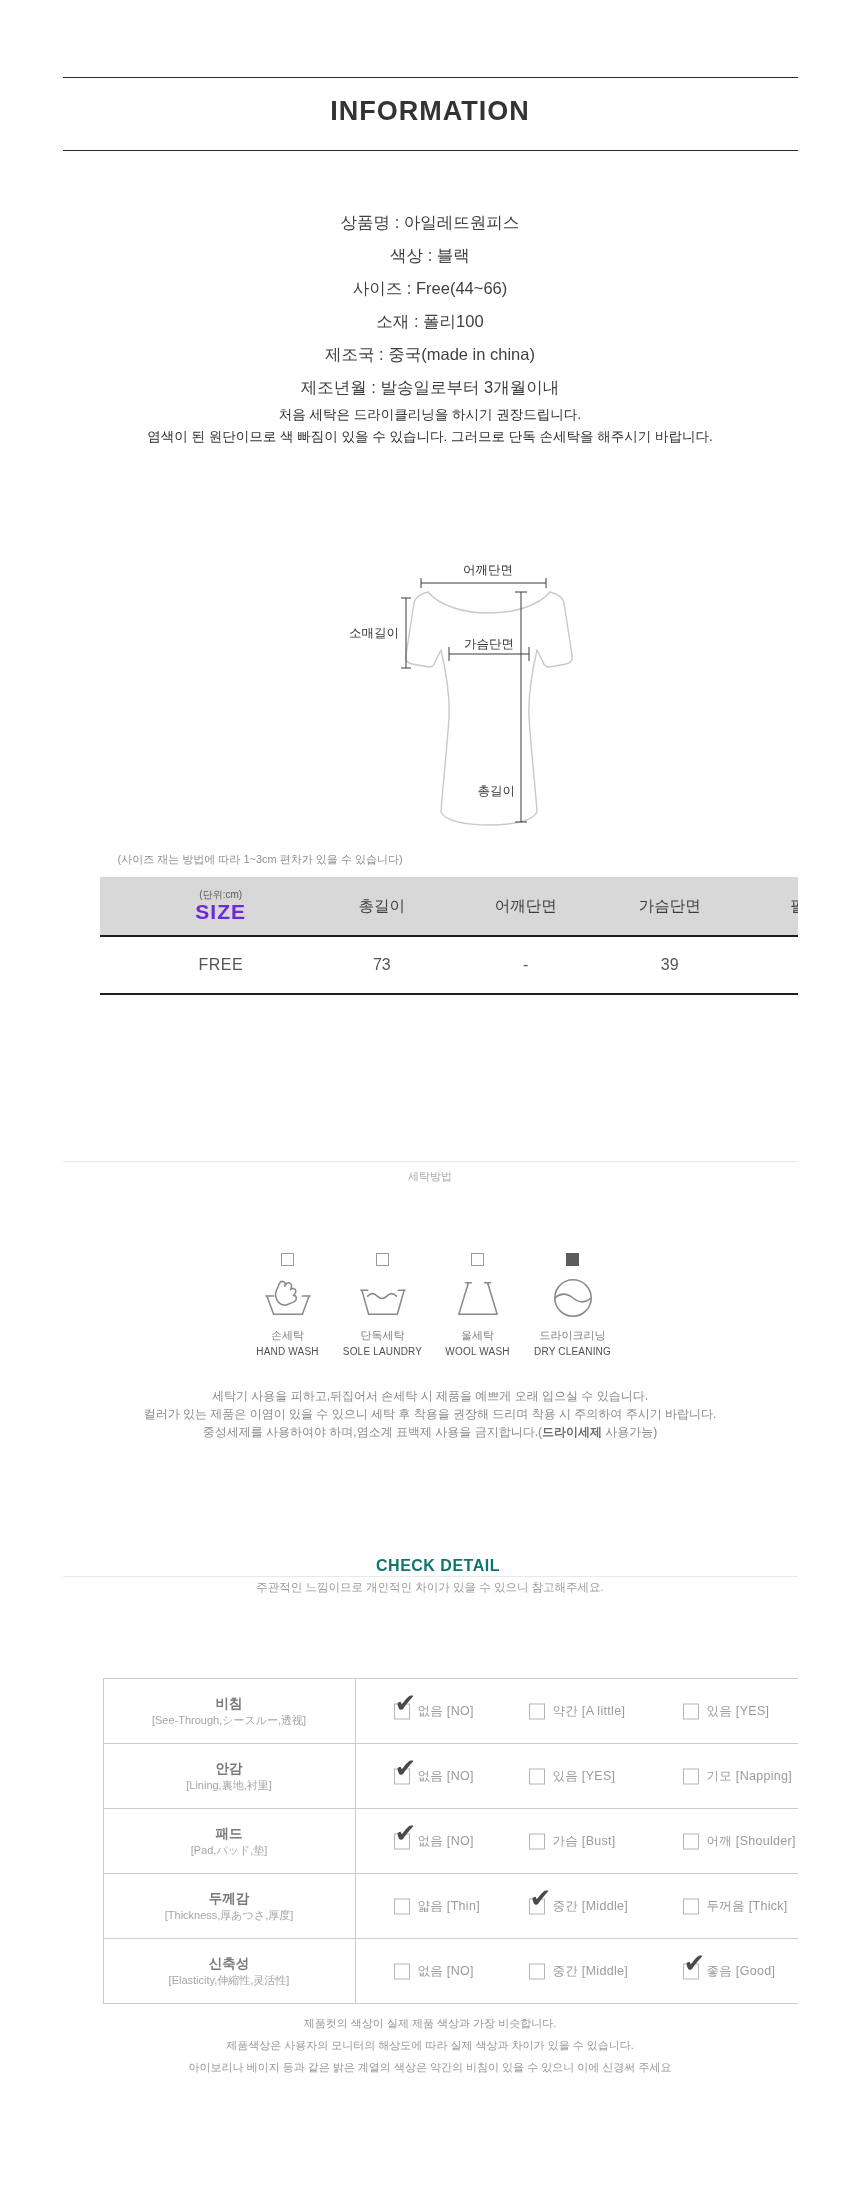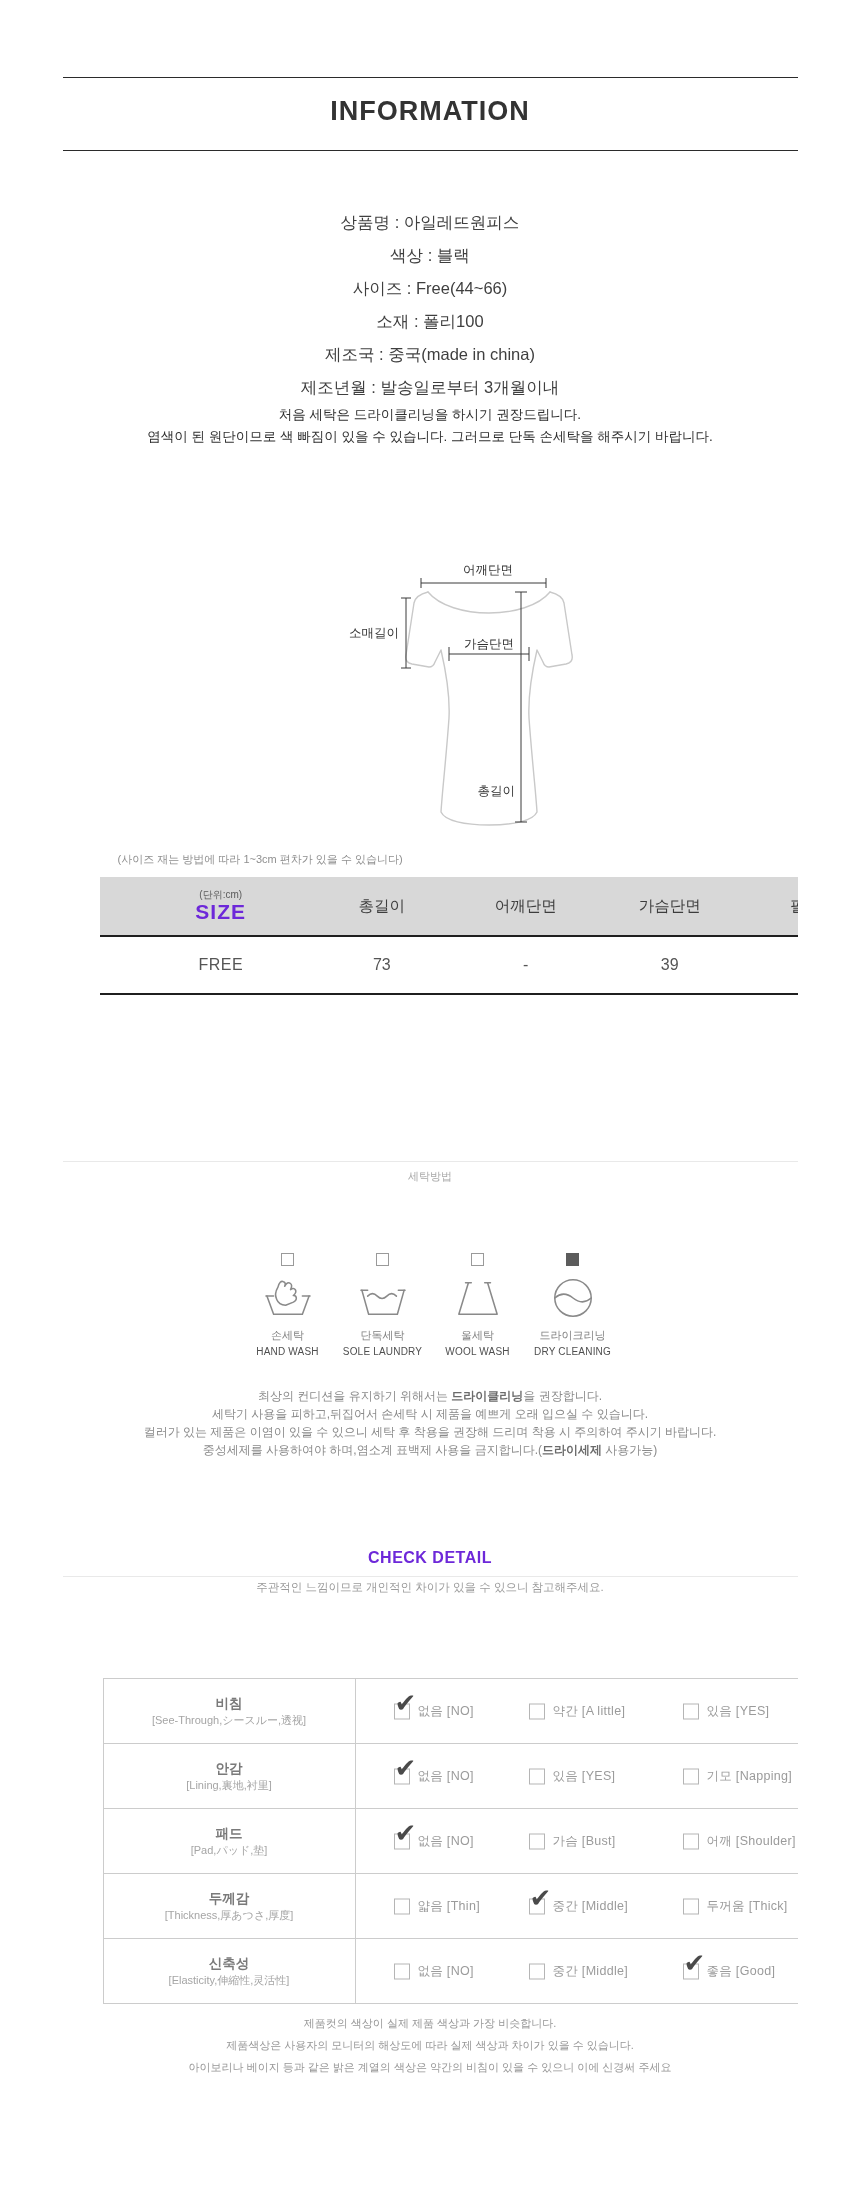--- a/index.html
+++ b/index.html
@@ -44,21 +44,21 @@
   .wi-col{width:95px;display:flex;flex-direction:column;align-items:center;}
   .wi-box{width:13px;height:13px;border:1px solid #9a9a9a;box-sizing:border-box;margin-bottom:10px;}
   .wi-box.filled{background:#5c5c5c;border-color:#5c5c5c;}
   .wi-kr{font-size:11px;color:#808080;margin-top:8px;}
   .wi-en{font-size:10px;color:#4f4f4f;margin-top:3px;letter-spacing:0.2px;}
 
   .wash-notes{top:1387px;font-size:12px;line-height:18px;color:#8a8a8a;}
   .wash-notes p{margin:0;}
   .wash-notes b{color:#6b6b6b;}
 
-  .check-title{top:1549px;font-size:16px;font-weight:bold;color:#6d28d9;letter-spacing:0.5px;margin:0;}
+  .check-title{top:1549px;font-size:16px;font-weight:bold;color:#0f766e;letter-spacing:0.5px;margin:8px;}
   .check-sub{top:1580px;font-size:11.5px;color:#9a9a9a;}
 
   .cd-table{top:1678px;left:40px;width:780px;border:1px solid #ccc;box-sizing:border-box;}
   .cd-row{position:relative;height:64px;}
   .cd-row + .cd-row{border-top:1px solid #ccc;}
   .cd-label{position:absolute;left:0;top:0;bottom:0;width:251px;border-right:1px solid #ccc;
     display:flex;flex-direction:column;align-items:center;justify-content:center;}
   .cd-name{font-size:13.5px;font-weight:bold;color:#7a7a7a;}
   .cd-sub{font-size:11px;color:#a5a5a5;}
   .cd-opts{position:absolute;left:251px;right:0;top:0;bottom:0;}
@@ -214,21 +214,20 @@
           <circle cx="24" cy="22" r="19"></circle>
           <path d="M5,22 q9,-8 19,0 q10,8 19,0"></path>
         </g>
       </svg>
       <span class="wi-kr">드라이크리닝</span>
       <span class="wi-en">DRY CLEANING</span>
     </div>
   </div>
 
   <div class="abs center wash-notes">
-    <p><span>최상의 컨디션을 유지하기 위해서는 </span><b>드라이클리닝</b><span>을 권장합니다.</span></p>
     <p><span>세탁기 사용을 피하고,뒤집어서 손세탁 시 제품을 예쁘게 오래 입으실 수 있습니다.</span><b></b><span></span></p>
     <p><span>컬러가 있는 제품은 이염이 있을 수 있으니 세탁 후 착용을 권장해 드리며 착용 시 주의하여 주시기 바랍니다.</span><b></b><span></span></p>
     <p><span>중성세제를 사용하여야 하며,염소계 표백제 사용을 금지합니다.(</span><b>드라이세제</b><span> 사용가능)</span></p>
   </div>
 
   <h2 class="abs center check-title">CHECK DETAIL</h2>
   <div class="rule light" style="top:1576px"></div>
   <div class="abs center check-sub">주관적인 느낌이므로 개인적인 차이가 있을 수 있으니 참고해주세요.</div>
 
   <div class="abs cd-table">

